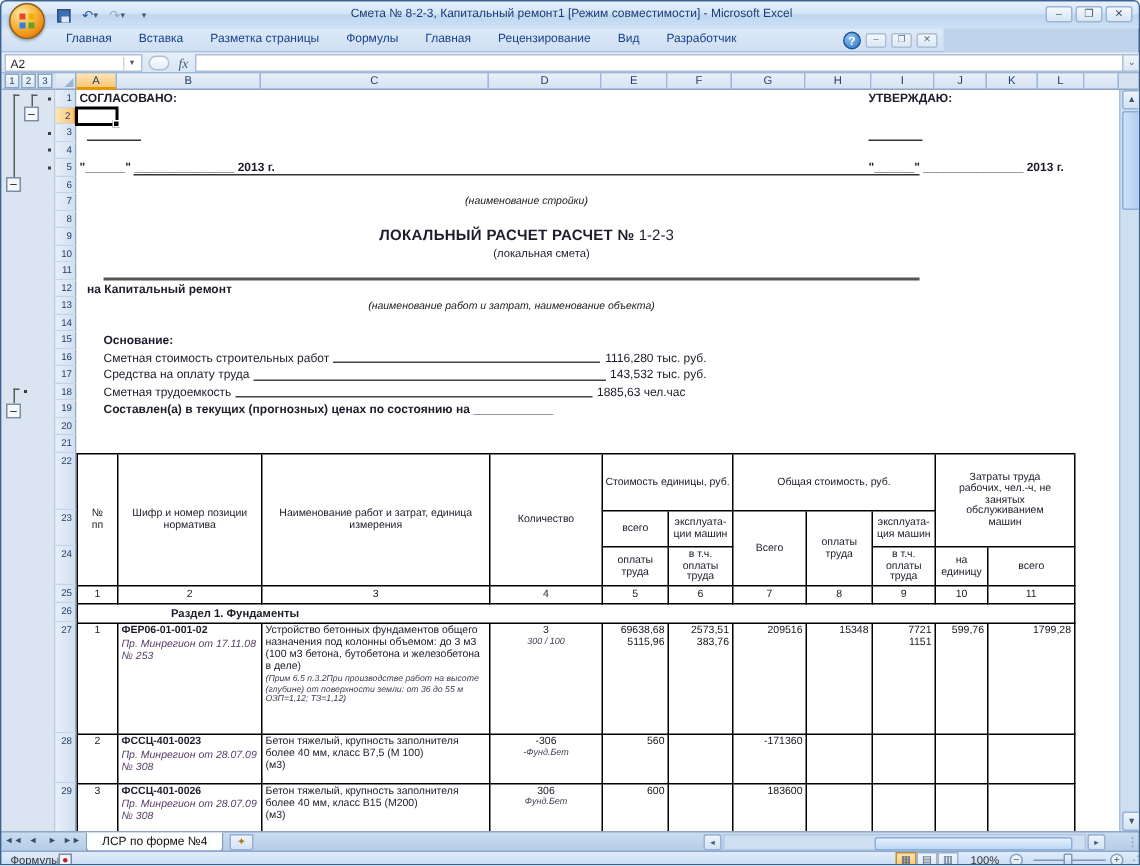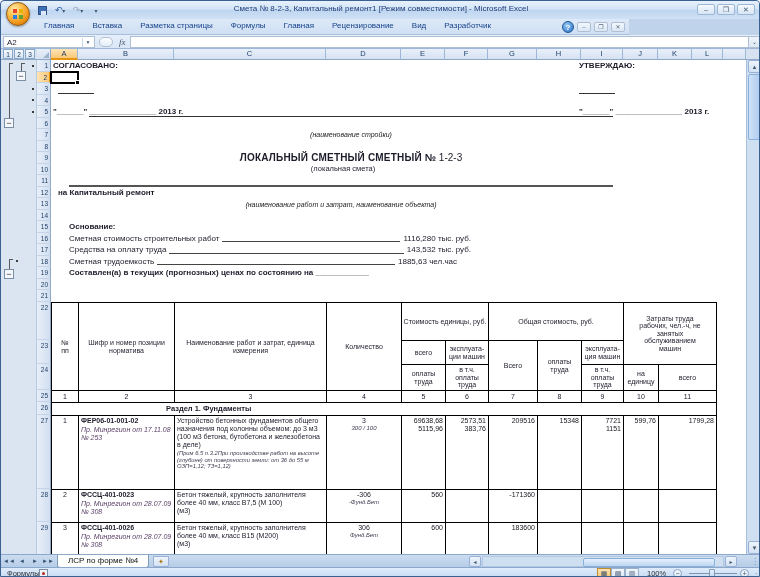--- a/index.html
+++ b/index.html
@@ -79,34 +79,34 @@
   #grid { position:absolute; left:50px; top:0; width:695px; height:494px; background:#fff; }
 
   .dline { position:absolute; height:11.5px; line-height:11.5px; font-size:8px; white-space:nowrap;font-weight:bold; }
   .uline { position:absolute; border-bottom:1px solid #333; }
   .cap { position:absolute; text-align:center; font-style:italic; font-size:7px; color:#222; height:11px; line-height:11px; }
   #sel-a2 { position:absolute; left:-1px; top:11px; width:29px; height:13px; border:2px solid #000; background:#fff; }
   #sel-a2:after { content:""; position:absolute; right:-3px; bottom:-3px; width:3px; height:3px; background:#000; border:1px solid #fff; }
 
   #doc-title { position:absolute; left:38px; top:92px; width:524px; text-align:center; font-size:10px; height:12px; line-height:12px; }
   #doc-title b { letter-spacing:.2px; }
-  #doc-sub { position:absolute; left:30px; top:104px; width:524px; text-align:center; font-size:7.5px; }
+  #doc-sub { position:absolute; left:48px; top:104px; width:524px; text-align:center; font-size:7.5px; }
   .basis-line { position:absolute; left:18px; display:flex; width:402px; height:11.5px; line-height:11.5px; font-size:8px; }
   .basis-line .fill { flex:1; border-bottom:1px solid #444; margin:0 3px 2px 3px; }
 
   
   #etable { position:absolute; left:0; top:242px; width:666px; display:grid;
     grid-template-columns:27px 96px 152px 75px 44px 43px 49px 44px 42px 35px 58px;
     grid-template-rows:38px 24px 26px 12px 13px 74px 33px 33px;
     border-top:1.5px solid #000; border-left:1px solid #000; background:#fff; font-size:7px; }
   #etable > div { border-right:1px solid #000; border-bottom:1px solid #000; overflow:hidden; }
   .hc { display:flex; align-items:center; justify-content:center; text-align:center; padding:1px; line-height:7.5px; }
   .pre { white-space:pre-line; }
   .cnum { text-align:center; line-height:11px; font-size:7px; }
-  .section-row { grid-column:1/12; font-weight:bold; padding-left:114px; line-height:12px; font-size:7.5px; }
+  .section-row { grid-column:1/12; font-weight:bold; padding-left:62px; line-height:12px; font-size:7.5px; }
   .tc { padding:1px 2px; line-height:8px; }
   .tc.ctr { text-align:center; }
   .tc.rt { text-align:right; font-size:7px; color:#16161f; }
   .code-b { font-weight:bold; display:block; }
   .code-i { font-style:italic; color:#5a3f66; display:block; margin-top:1px; line-height:8px; }
   .desc-note { display:block; font-size:5.8px; font-style:italic; color:#3d3d52; line-height:6.5px; margin-top:1px; }
   .qty-note { display:block; font-size:6px; font-style:italic; color:#3d3d52; line-height:7px; }
 
   
   #vscroll { position:absolute; left:745px; top:0; width:15px; height:494px; background:#cfdff2; border-left:1px solid #a9c0dd; }
@@ -287,21 +287,21 @@
       <div id="sel-a2"></div>
 
       <div class="uline" style="left:7px;top:33px;width:36px;"></div>
       <div class="uline" style="left:528px;top:33px;width:36px;"></div>
       <div class="dline" style="left:2px;top:46px;">"______" _______________ 2013 г.</div>
       <div class="dline" style="left:528px;top:46px;">"______" _______________ 2013 г.</div>
 
       <div class="uline" style="left:38px;top:56px;width:524px;"></div>
       <div class="cap" style="left:38px;top:69px;width:524px;">(наименование стройки)</div>
 
-      <div id="doc-title"><b>ЛОКАЛЬНЫЙ СМЕТНЫЙ СМЕТНЫЙ №</b><span> 1-2-3</span></div>
+      <div id="doc-title"><b>ЛОКАЛЬНЫЙ РАСЧЕТ РАСЧЕТ №</b><span> 1-2-3</span></div>
       <div id="doc-sub">(локальная смета)</div>
 
       <div class="dline" style="left:7px;top:126.5px;">на Капитальный ремонт</div>
       <div class="uline" style="left:18px;top:125px;width:544px;border-bottom:2px solid #555;"></div>
       <div class="cap" style="left:18px;top:139px;width:544px;">(наименование работ и затрат, наименование объекта)</div>
 
       <div class="dline" style="left:18px;top:161px;">Основание:</div>
       <div class="basis-line" style="top:172.5px;">
         <span>Сметная стоимость строительных работ</span>
           <span class="fill"></span>

